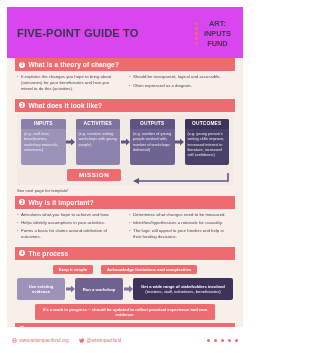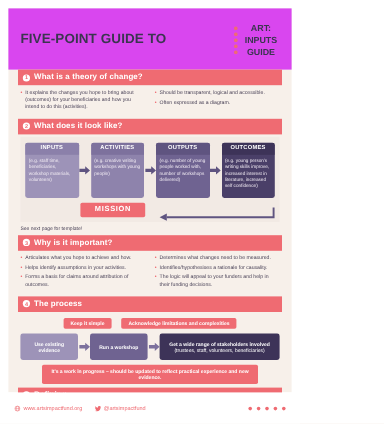--- a/index.html
+++ b/index.html
@@ -309,21 +309,21 @@
       <div class="dots-col">
         <i></i>
         <i></i>
         <i></i>
         <i></i>
         <i></i>
       </div>
       <div class="brand">
         <div>ART:</div>
         <div>INPUTS</div>
-        <div>GUIDE</div>
+        <div>FUND</div>
       </div>
     </div>
 
     <div class="section">
       <div class="sec-bar">
         <span class="sec-num">1</span>
         <span>What is a theory of change?</span>
       </div>
       <div class="cols">
         <div class="col">

